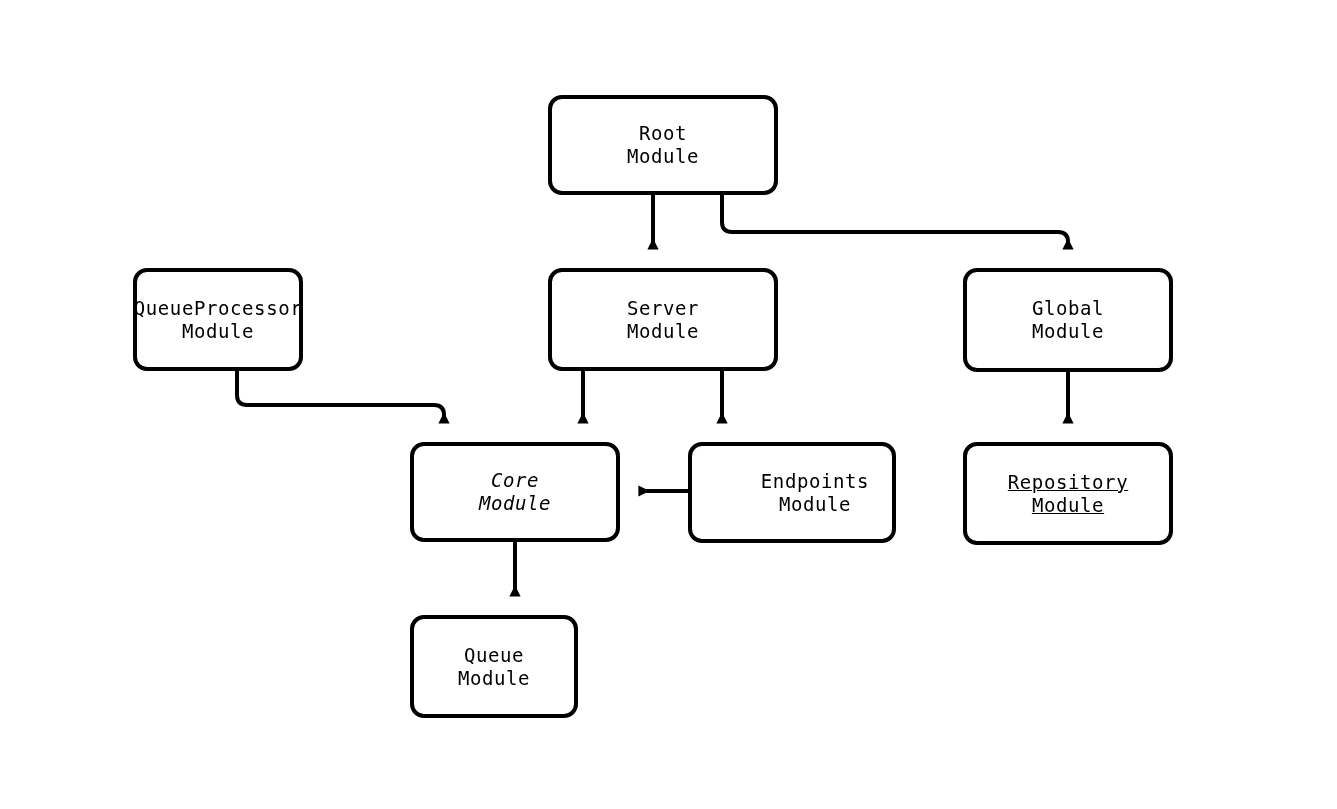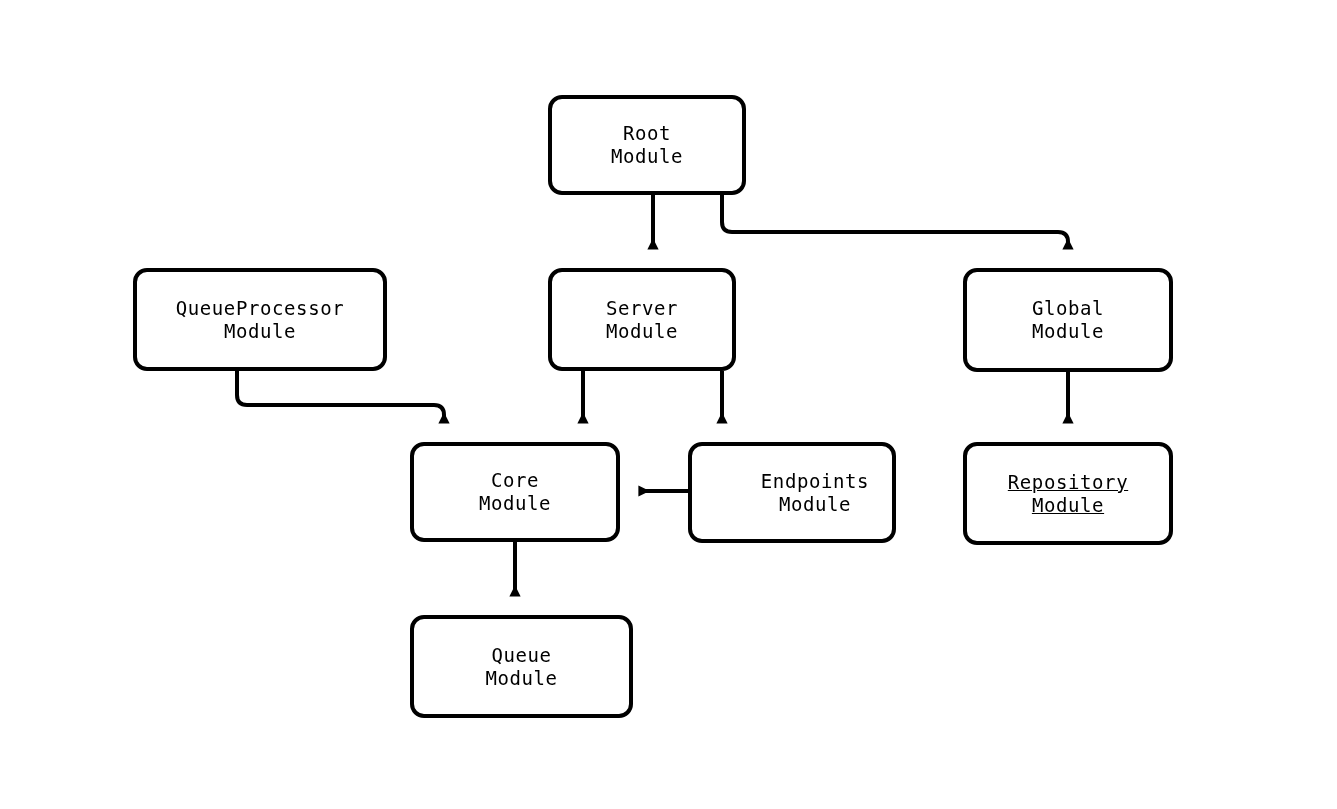--- a/index.html
+++ b/index.html
@@ -77,53 +77,53 @@
 
       <path d="M 688 491 L 639 491" marker-end="url(#arrow-head)"></path>
 
       <path d="M 1068 372 L 1068 423" marker-end="url(#arrow-head)"></path>
 
       <path d="M 515 542 L 515 596" marker-end="url(#arrow-head)"></path>
 
     </g>
   </svg>
 
-  <div class="node" style="left:548px; top:95px; width:198px; height:100px;">
+  <div class="node" style="left:548px; top:95px; width:230px; height:100px;">
     <div class="node-line">Root</div>
     <div class="node-line">Module</div>
   </div>
 
-  <div class="node" style="left:133px; top:268px; width:254px; height:103px;">
+  <div class="node" style="left:133px; top:268px; width:170px; height:103px;">
     <div class="node-line">QueueProcessor</div>
     <div class="node-line">Module</div>
   </div>
 
-  <div class="node" style="left:548px; top:268px; width:188px; height:103px;">
+  <div class="node" style="left:548px; top:268px; width:230px; height:103px;">
     <div class="node-line">Server</div>
     <div class="node-line">Module</div>
   </div>
 
   <div class="node" style="left:963px; top:268px; width:210px; height:104px;text-align:right;">
     <div class="node-line">Global</div>
     <div class="node-line">Module</div>
   </div>
 
-  <div class="node" style="left:410px; top:442px; width:210px; height:100px;">
+  <div class="node" style="left:410px; top:442px; width:210px; height:100px;font-style:italic;">
     <div class="node-line">Core</div>
     <div class="node-line">Module</div>
   </div>
 
   <div class="node" style="left:688px; top:442px; width:208px; height:101px;padding-left:46px;">
     <div class="node-line">Endpoints</div>
     <div class="node-line">Module</div>
   </div>
 
   <div class="node" style="left:963px; top:442px; width:210px; height:103px;text-decoration:underline;">
     <div class="node-line">Repository</div>
     <div class="node-line">Module</div>
   </div>
 
-  <div class="node" style="left:410px; top:615px; width:223px; height:103px;">
+  <div class="node" style="left:410px; top:615px; width:168px; height:103px;">
     <div class="node-line">Queue</div>
     <div class="node-line">Module</div>
   </div>
 
 </div>
 
 </body></html>

